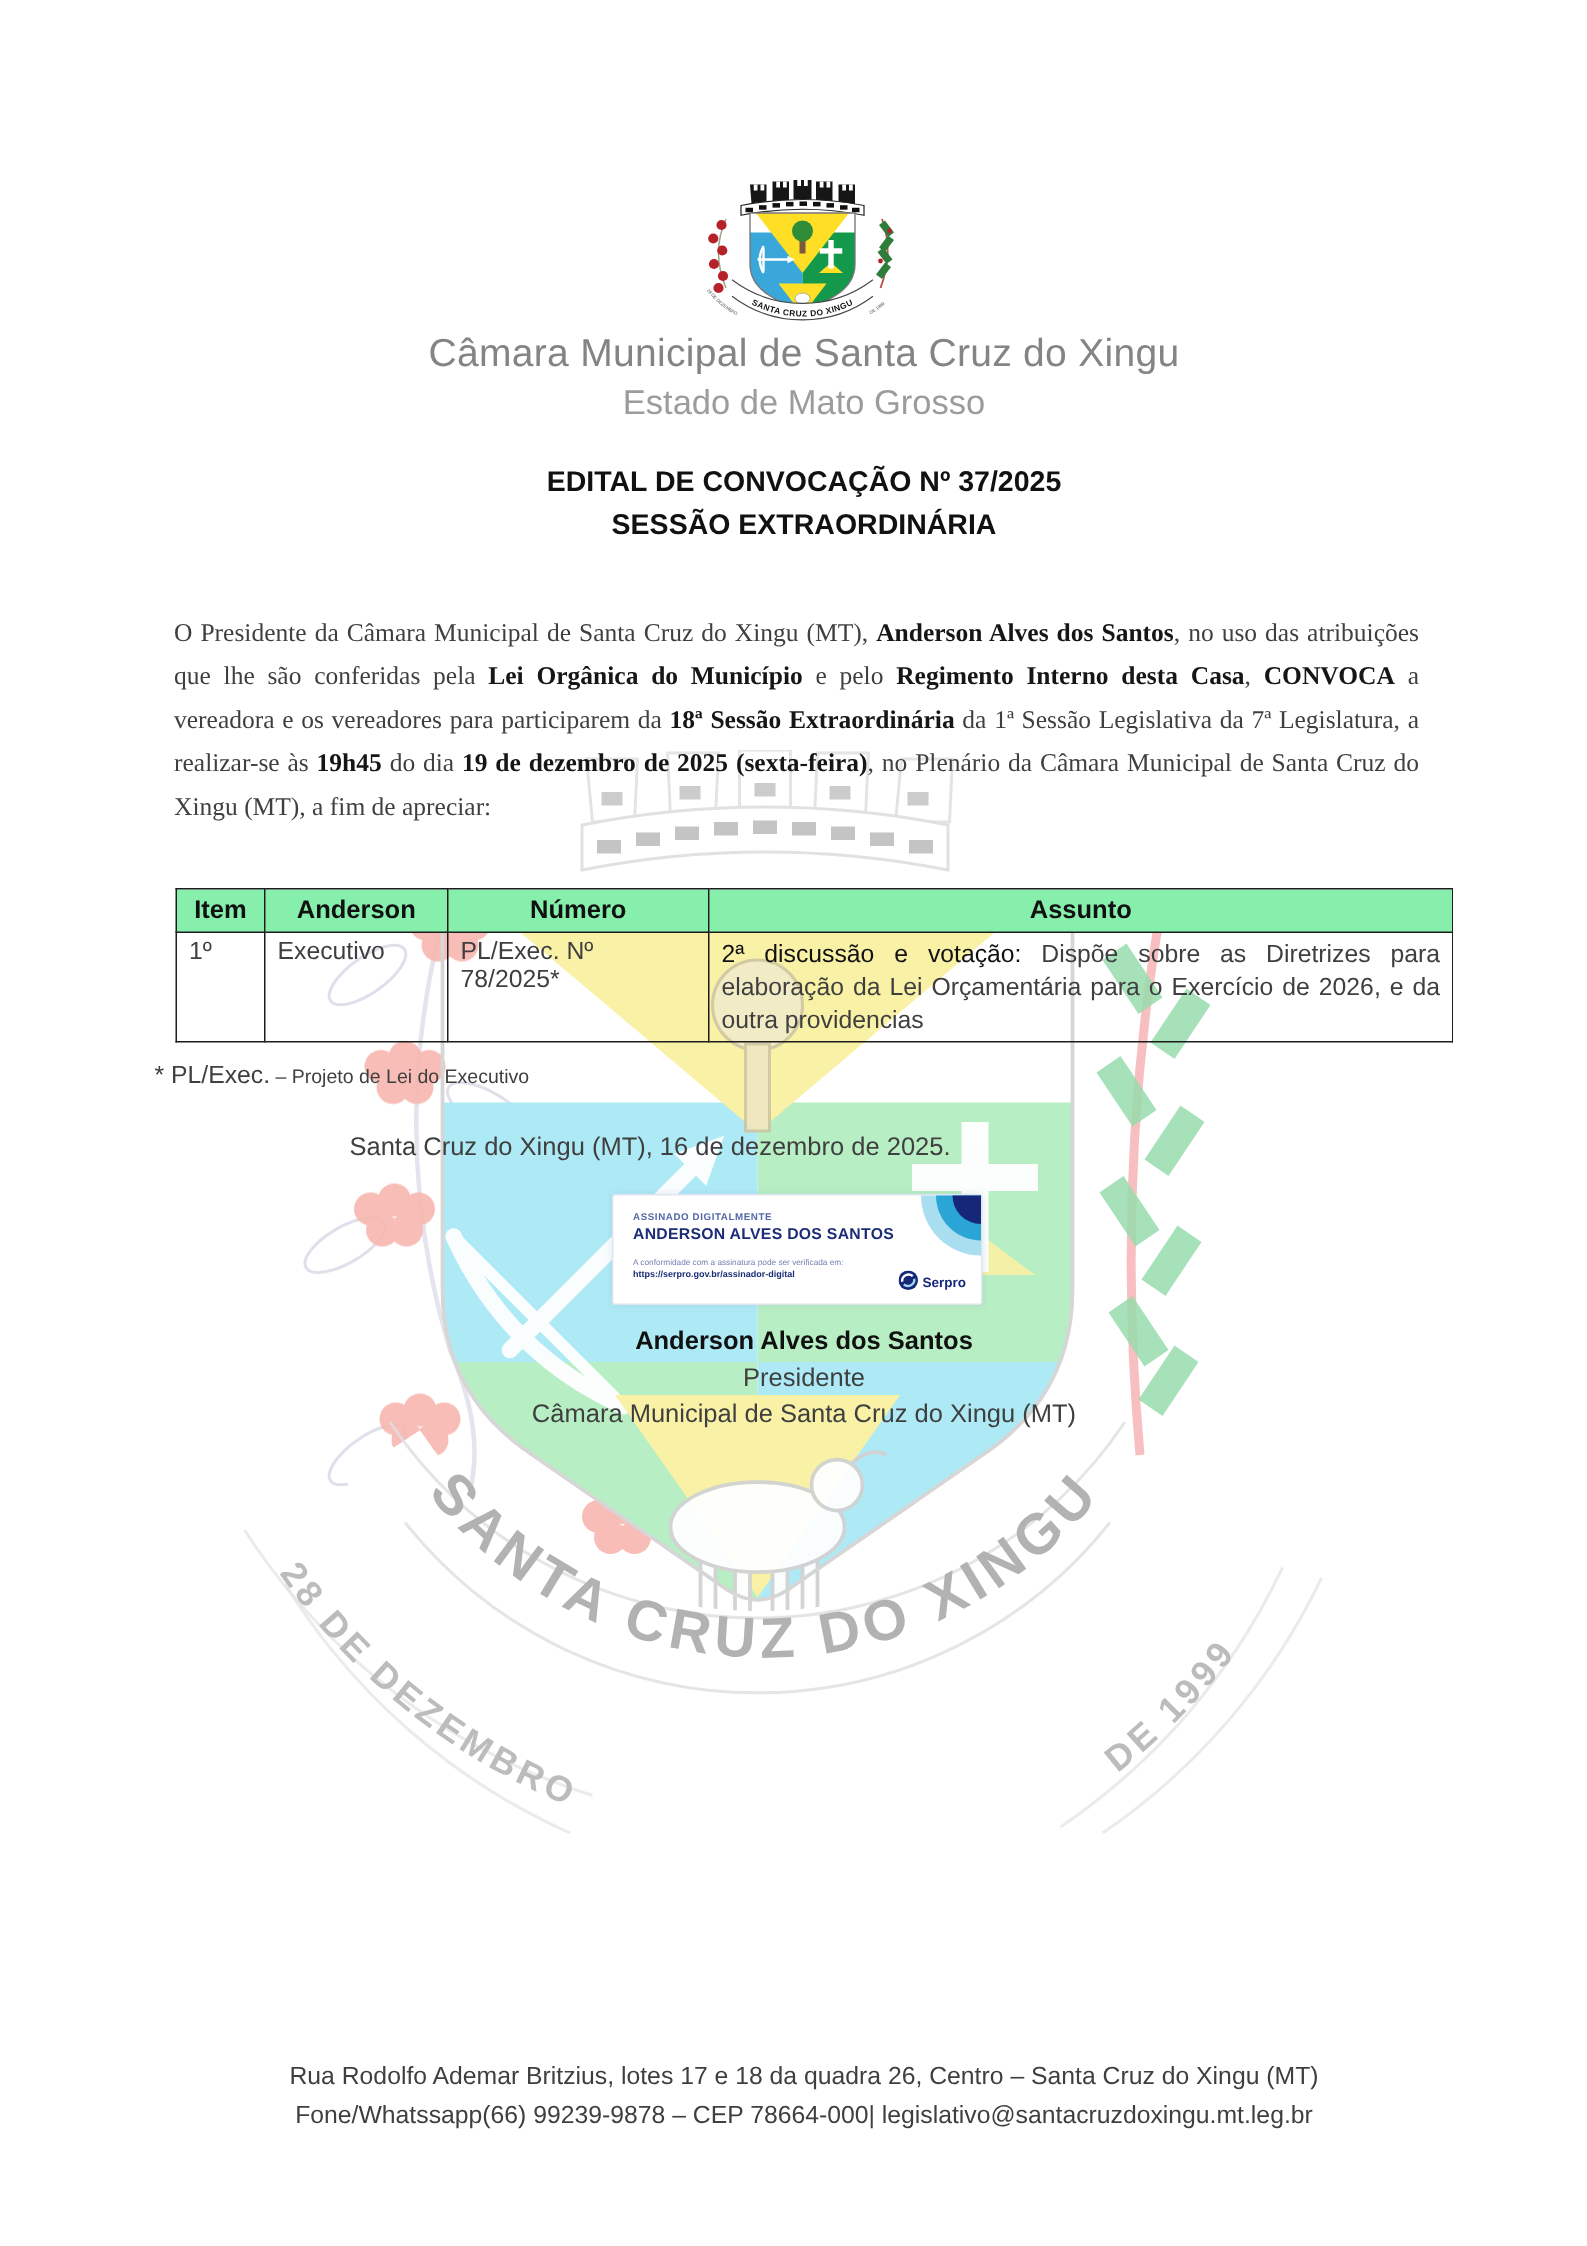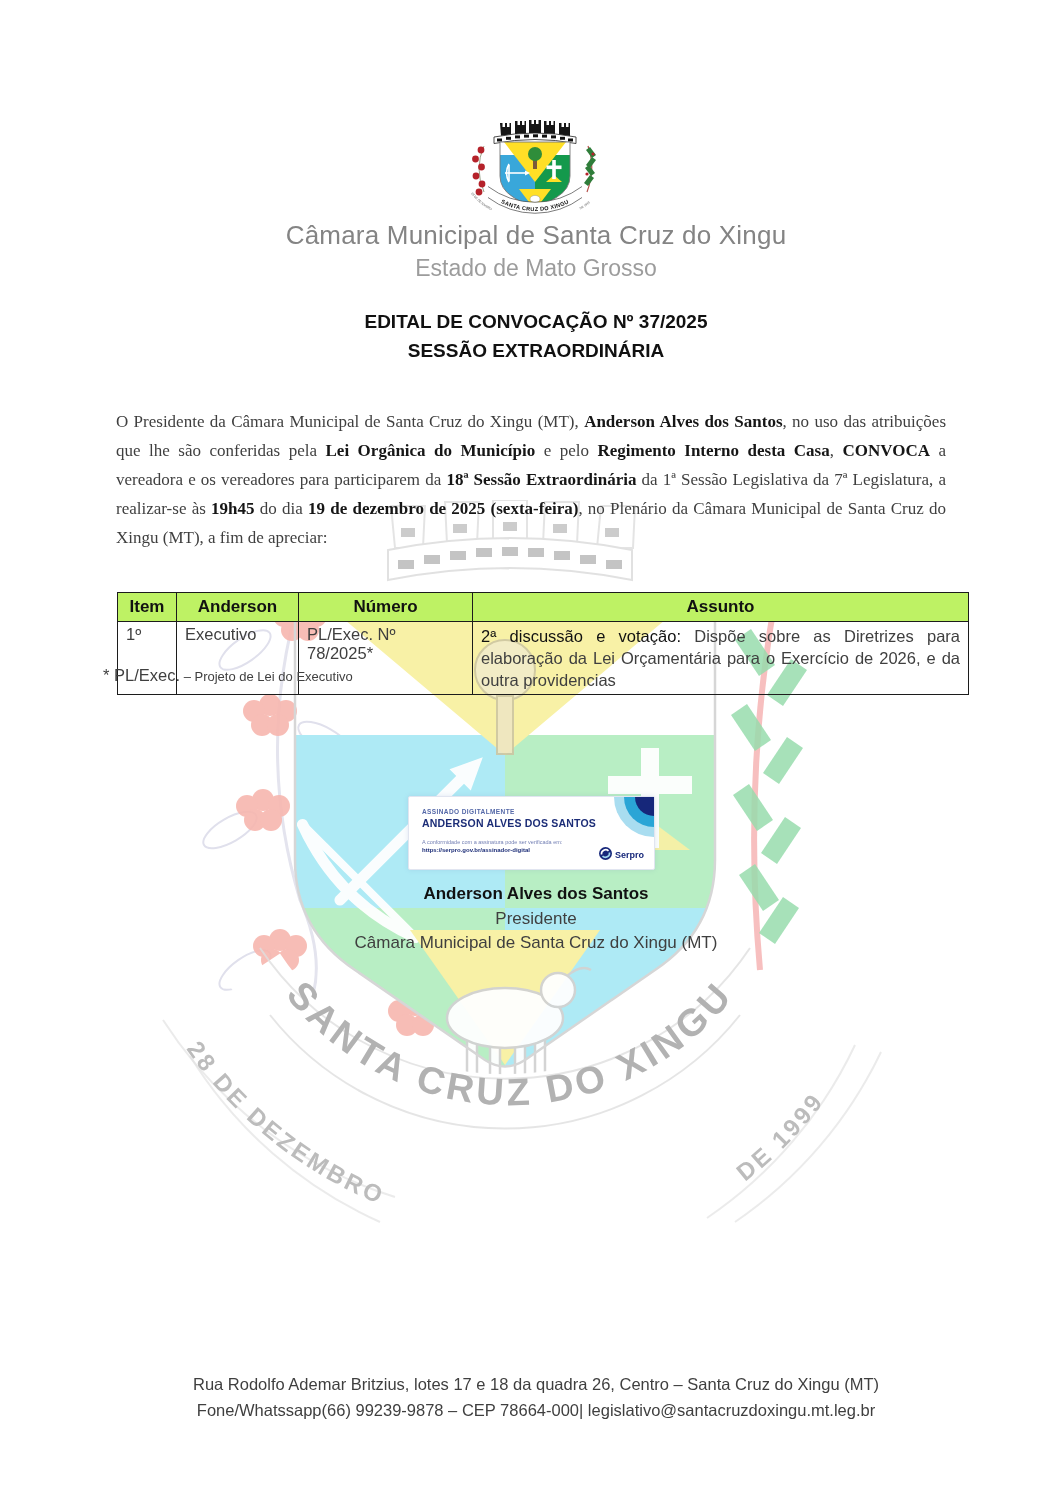--- a/index.html
+++ b/index.html
@@ -16,29 +16,29 @@
   .title1{left:0;top:311px;width:1072px;text-align:center;font-size:19px;font-weight:700;color:#111;}
   .title2{left:0;top:340px;width:1072px;text-align:center;font-size:19px;font-weight:700;color:#111;}
   
   .bodytext{left:116px;top:407px;width:830px;font-size:17px;line-height:29px;
             text-align:justify;color:#3f3f3f;font-family:Liberation Serif, serif;}
   .bodytext .seg-b{font-weight:700;color:#161616;}
   
   .agenda{left:117px;top:592px;width:851px;border-collapse:collapse;background:transparent;
           font-size:16.5px;color:#3f3f3f;table-layout:fixed;}
   .agenda th,.agenda td{border:1.6px solid #1c1c1c;vertical-align:top;}
-  .agenda th{background:#bef264;color:#111;font-weight:700;font-size:17px;height:26px;
+  .agenda th{background:#86efac;color:#111;font-weight:700;font-size:17px;height:26px;
              text-align:center;vertical-align:middle;padding:1px 4px;}
   .agenda td{padding:3px 8px;height:63px;}
   .col-item{width:59px;} .col-autoria{width:122px;} .col-numero{width:174px;} .col-assunto{width:496px;}
   .td-center{}
   .assunto-cell{text-align:justify;line-height:22px;}
   .assunto-cell .lead{font-weight:400;color:#111;}
   
-  .footnote{left:103px;top:666px;font-size:13px;color:#3f3f3f;}
+  .footnote{left:103px;top:708px;font-size:13px;color:#3f3f3f;}
   .footnote .fn-lead{font-size:16.5px;}
   
   .dateline{left:233px;top:755px;font-size:17px;color:#3f3f3f;}
   
   .stamp{left:408px;top:796px;width:245px;height:72px;background:#fff;
          border:1px solid #e1e5f0;border-radius:2px;box-shadow:0 0 5px rgba(110,130,190,.18);z-index:3;}
   .stamp-signed{left:13px;top:11px;font-size:6.5px;font-weight:700;color:#5468a8;letter-spacing:.4px;}
   .stamp-name{left:13px;top:20px;font-size:10.5px;font-weight:700;color:#1c2d77;letter-spacing:.2px;}
   .stamp-verify{left:13px;top:42px;font-size:5.5px;color:#7581b5;}
   .stamp-url{left:13px;top:50px;font-size:6px;font-weight:700;color:#1c2d77;}
@@ -375,20 +375,21 @@
           <span class="lead">2ª discussão e votação:</span><span> Dispõe sobre as Diretrizes para elaboração da Lei Orçamentária para o Exercício de 2026, e da outra providencias</span>
         </td>
       </tr>
     </tbody>
   </table>
 
   <div class="abs footnote z-content">
     <span class="fn-lead">* PL/Exec.</span><span> – Projeto de Lei do Executivo</span>
   </div>
 
+  <div class="abs dateline z-content">Santa Cruz do Xingu (MT), 16 de dezembro de 2025.</div>
 
   <div class="abs stamp">
     <svg class="abs stamp-arc" viewBox="0 0 44 44" aria-hidden="true">
       <circle cx="44" cy="0" r="40" fill="#a9ddf0"></circle>
       <circle cx="44" cy="0" r="30" fill="#2aa5d6"></circle>
       <circle cx="44" cy="0" r="19" fill="#16277a"></circle>
     </svg>
     <div class="abs stamp-signed">ASSINADO DIGITALMENTE</div>
     <div class="abs stamp-name">ANDERSON ALVES DOS SANTOS</div>
     <div class="abs stamp-verify">A conformidade com a assinatura pode ser verificada em:</div>

